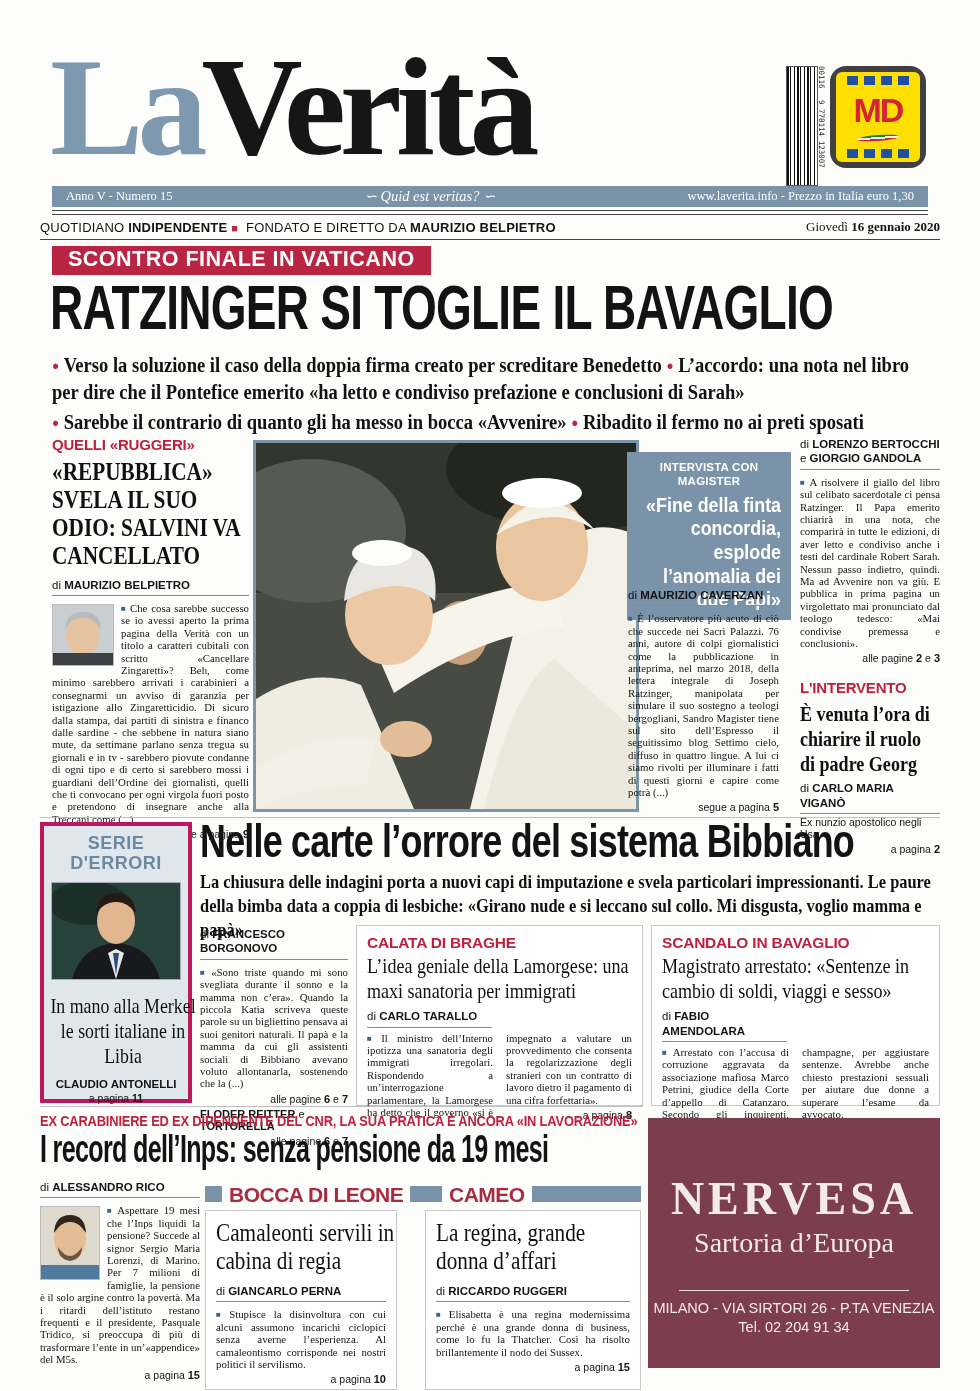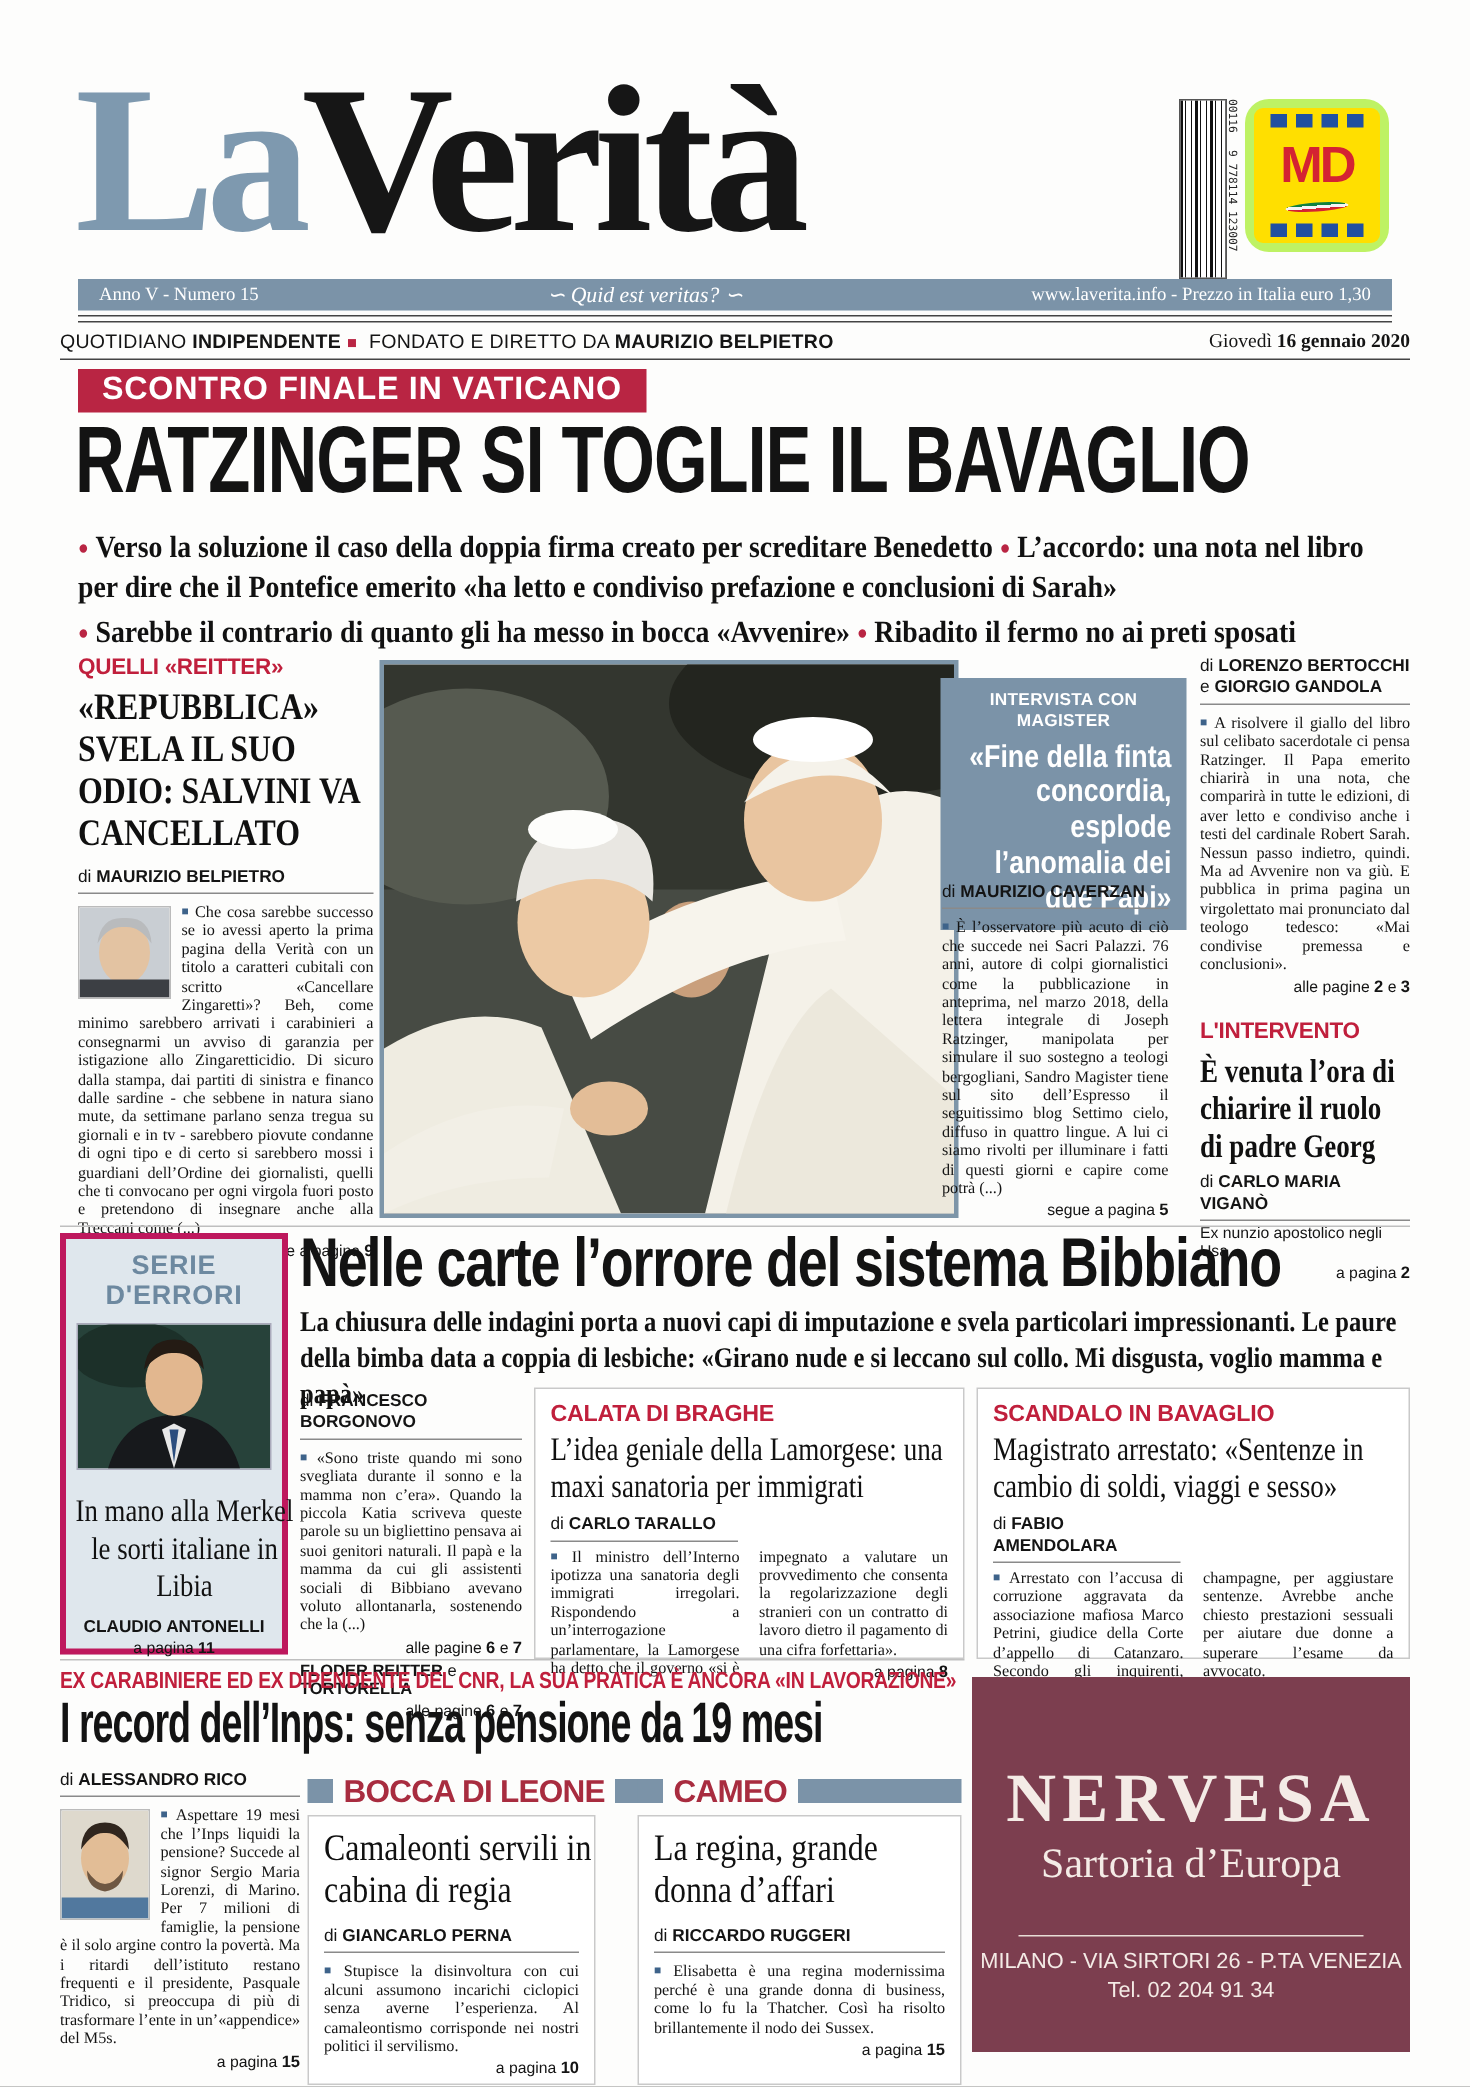--- a/index.html
+++ b/index.html
@@ -8,21 +8,21 @@
   .abs{position:absolute;}
   .sans{font-family:"Liberation Sans",sans-serif;}
   .nowrap{white-space:nowrap;}
   .sq{display:inline-block;transform-origin:0 0;}
   
   .logo{font:bold 140px/0.9 "Liberation Serif",serif;letter-spacing:-6px;}
   .logo .la{color:#7e99af;}
   .logo .ve{color:#161616;}
   .barcode{width:30px;height:118px;background:repeating-linear-gradient(90deg,#111 0 2px,#fff 2px 3px,#111 3px 4px,#fff 4px 7px,#111 7px 8px,#fff 8px 10px);border:1px solid #555;}
   .bc-num{position:absolute;writing-mode:vertical-rl;font:7.5px "DejaVu Sans Mono",monospace;color:#222;background:transparent;}
-  .md-outer{width:96px;height:102px;background:#bef264;border-radius:16px;padding:6px;box-sizing:border-box;}
+  .md-outer{width:96px;height:102px;background:#404040;border-radius:16px;padding:6px;box-sizing:border-box;}
   .md-inner{width:100%;height:100%;background:#ffdf00;border-radius:6px;display:flex;flex-direction:column;justify-content:space-between;align-items:center;padding:4px 0;box-sizing:border-box;}
   .teeth{display:flex;gap:6px;}
   .tooth{width:11px;height:9px;background:#2150a0;}
   .md-word{font:900 34px/1 "Liberation Sans",sans-serif;color:#d42332;letter-spacing:-2px;}
   .swoosh{width:42px;height:6px;border-radius:50%;transform:rotate(-4deg);background:linear-gradient(180deg,#108040 0 33%,#f5f5f5 33% 66%,#d42332 66% 100%);}
   .band{background:#7b93a8;color:#fff;display:flex;justify-content:space-between;align-items:center;padding:0 14px;height:21px;font-size:12.5px;}
   .band .motto{font-style:italic;font-size:14.5px;}
   .rules2{height:3px;border-top:1px solid #444;border-bottom:1px solid #444;}
   .dateline{display:flex;justify-content:space-between;align-items:center;height:24px;border-bottom:1px solid #444;font-size:13px;}
   .dl-left{font-family:"Liberation Sans",sans-serif;letter-spacing:.2px;}
@@ -122,21 +122,21 @@
   <div class="abs banner" style="left:52px;top:246px;">SCONTRO FINALE IN VATICANO</div>
 
   <div class="abs" style="left:52px;top:352px;width:885px;">
     <div class="sq deck" style="width:975px;transform:scaleX(.905);">
       <p><span class="blt">●</span><span>Verso la soluzione il caso della doppia firma creato per screditare Benedetto</span> <span class="blt">●</span><span>L’accordo: una nota nel libro per dire che il Pontefice emerito «ha letto e condiviso prefazione e conclusioni di Sarah»</span></p>
       <p><span class="blt">●</span><span>Sarebbe il contrario di quanto gli ha messo in bocca «Avvenire»</span> <span class="blt">●</span><span>Ribadito il fermo no ai preti sposati</span></p>
     </div>
   </div>
 
   <div class="abs" style="left:52px;top:437px;width:197px;">
-    <div class="kicker">QUELLI «REITTER»</div>
+    <div class="kicker">QUELLI «RUGGERI»</div>
     <div style="margin-top:4px;overflow:visible;">
       <span class="sq shead" style="width:232px;font-size:25px;line-height:1.13;transform:scaleX(.85);">«REPUBBLICA» SVELA IL SUO ODIO: SALVINI VA CANCELLATO</span>
     </div>
     <div class="byline-row"><span class="di">di </span><span>MAURIZIO BELPIETRO</span></div>
     <div class="body">
       <svg class="headshot" width="60" height="60" viewBox="0 0 60 60">
           <rect width="60" height="60" fill="#c9ced3"></rect>
           <ellipse cx="30" cy="30" rx="17" ry="21" fill="#e3c3a2"></ellipse>
           <path d="M12 24 Q14 6 30 7 Q47 6 48 24 Q40 12 30 13 Q19 12 12 24Z" fill="#b9bbbd"></path>
           <rect y="48" width="60" height="12" fill="#3c3f44"></rect>

